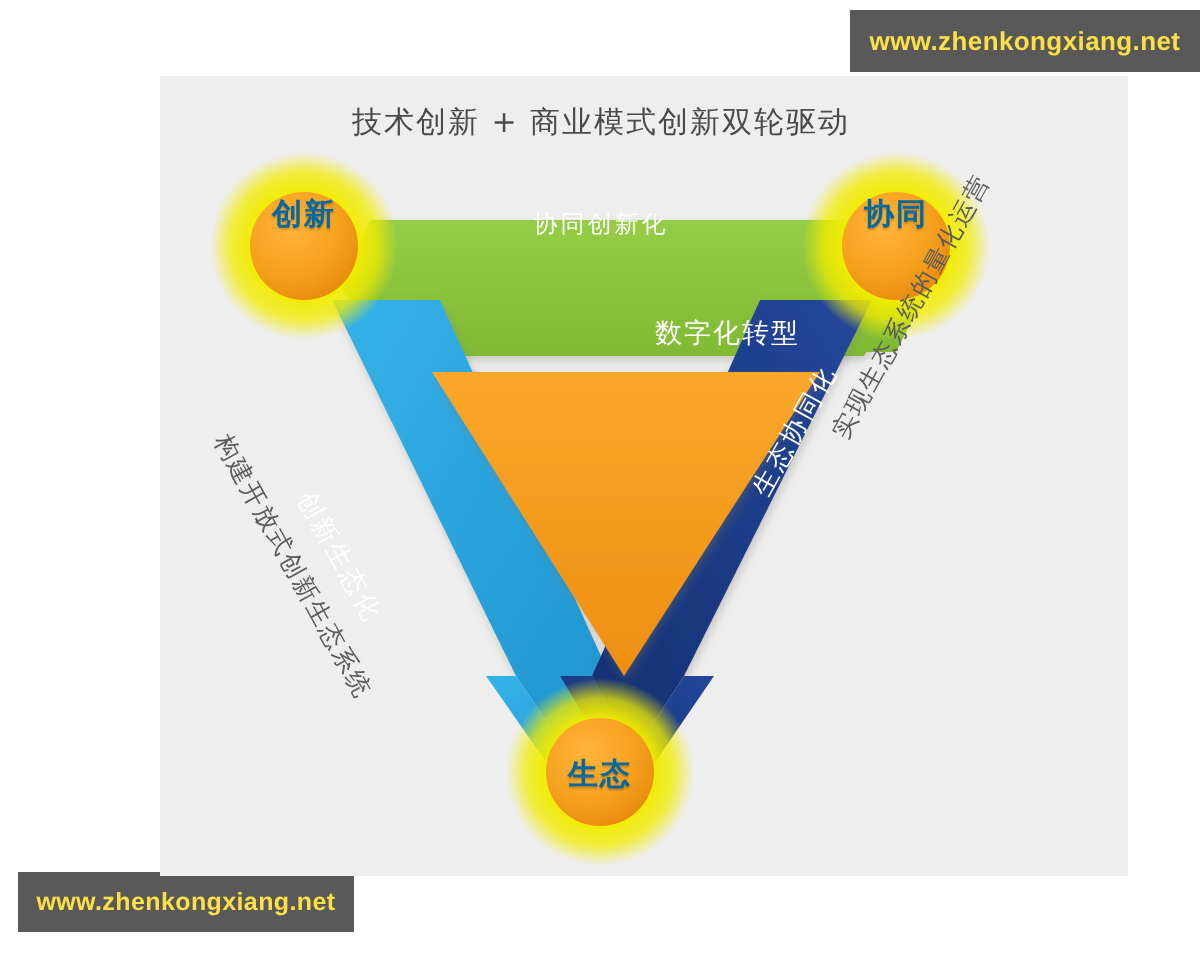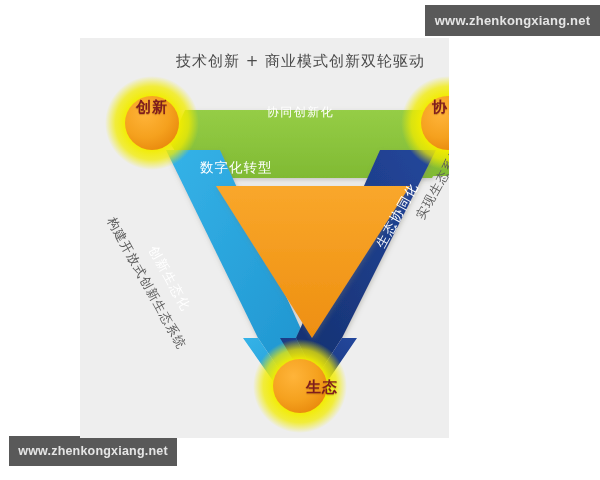--- a/index.html
+++ b/index.html
@@ -13,31 +13,31 @@
     position: relative;
     overflow: hidden;
     font-family: "Liberation Sans", "DejaVu Sans", sans-serif;
   }
 
   
   #diagram-canvas {
     position: absolute;
     left: 80px;
     top: 38px;
-    width: 369px;
+    width: 484px;
     height: 400px;
     background: #eeeeee;
     overflow: hidden;
   }
 
   
   .watermark {
     position: absolute;
     background: #595959;
-    color: #e5e5e5;
+    color: #fde047;
     font-size: 13px;
     font-weight: bold;
     letter-spacing: 0.2px;
     display: flex;
     align-items: center;
     justify-content: center;
     white-space: nowrap;
   }
   #watermark-top {
     right: 0px;
@@ -74,29 +74,29 @@
     left: 0;
     top: 14px;
     width: 441px;
     text-align: center;
     font-size: 15px;
     color: #4a4a4a;
     letter-spacing: 1px;
   }
 
   .node-label {
-    color: #7f1d1d;
+    color: #0369a1;
     font-size: 15px;
     font-weight: bold;
     letter-spacing: 1px;
     text-shadow: 0 1px 1px rgba(120,60,0,.35);
   }
   #node-label-innovation  { left: 34px;  top: 60px;  width: 76px; text-align: center; }
   #node-label-synergy     { left: 330px; top: 60px;  width: 76px; text-align: center; font-family: Liberation Mono, monospace; }
-  #node-label-ecology     { left: 182px; top: 340px; width: 76px; text-align: right; }
+  #node-label-ecology     { left: 182px; top: 340px; width: 76px; text-align: center; }
 
   .band-label {
     color: #ffffff;
     font-size: 13px;
     letter-spacing: 1.5px;
   }
   #band-label-top {
     left: 0; top: 66px; width: 441px; text-align: center; font-size: 12px;
   }
   #band-label-left {
@@ -106,21 +106,21 @@
   }
   #band-label-right {
     left: 300px; top: 200px;
     transform: rotate(-61deg);
     transform-origin: left center;
   }
 
   #center-label {
     left: 120px; top: 118px;
     width: 200px;
-    text-align: left;
+    text-align: right;
     color: #ffffff;
     font-size: 13.5px;
     line-height: 22px;
     letter-spacing: 1px;
   }
 
   .outer-label {
     color: #5b5b5b;
     font-size: 12.5px;
     letter-spacing: 1px;

